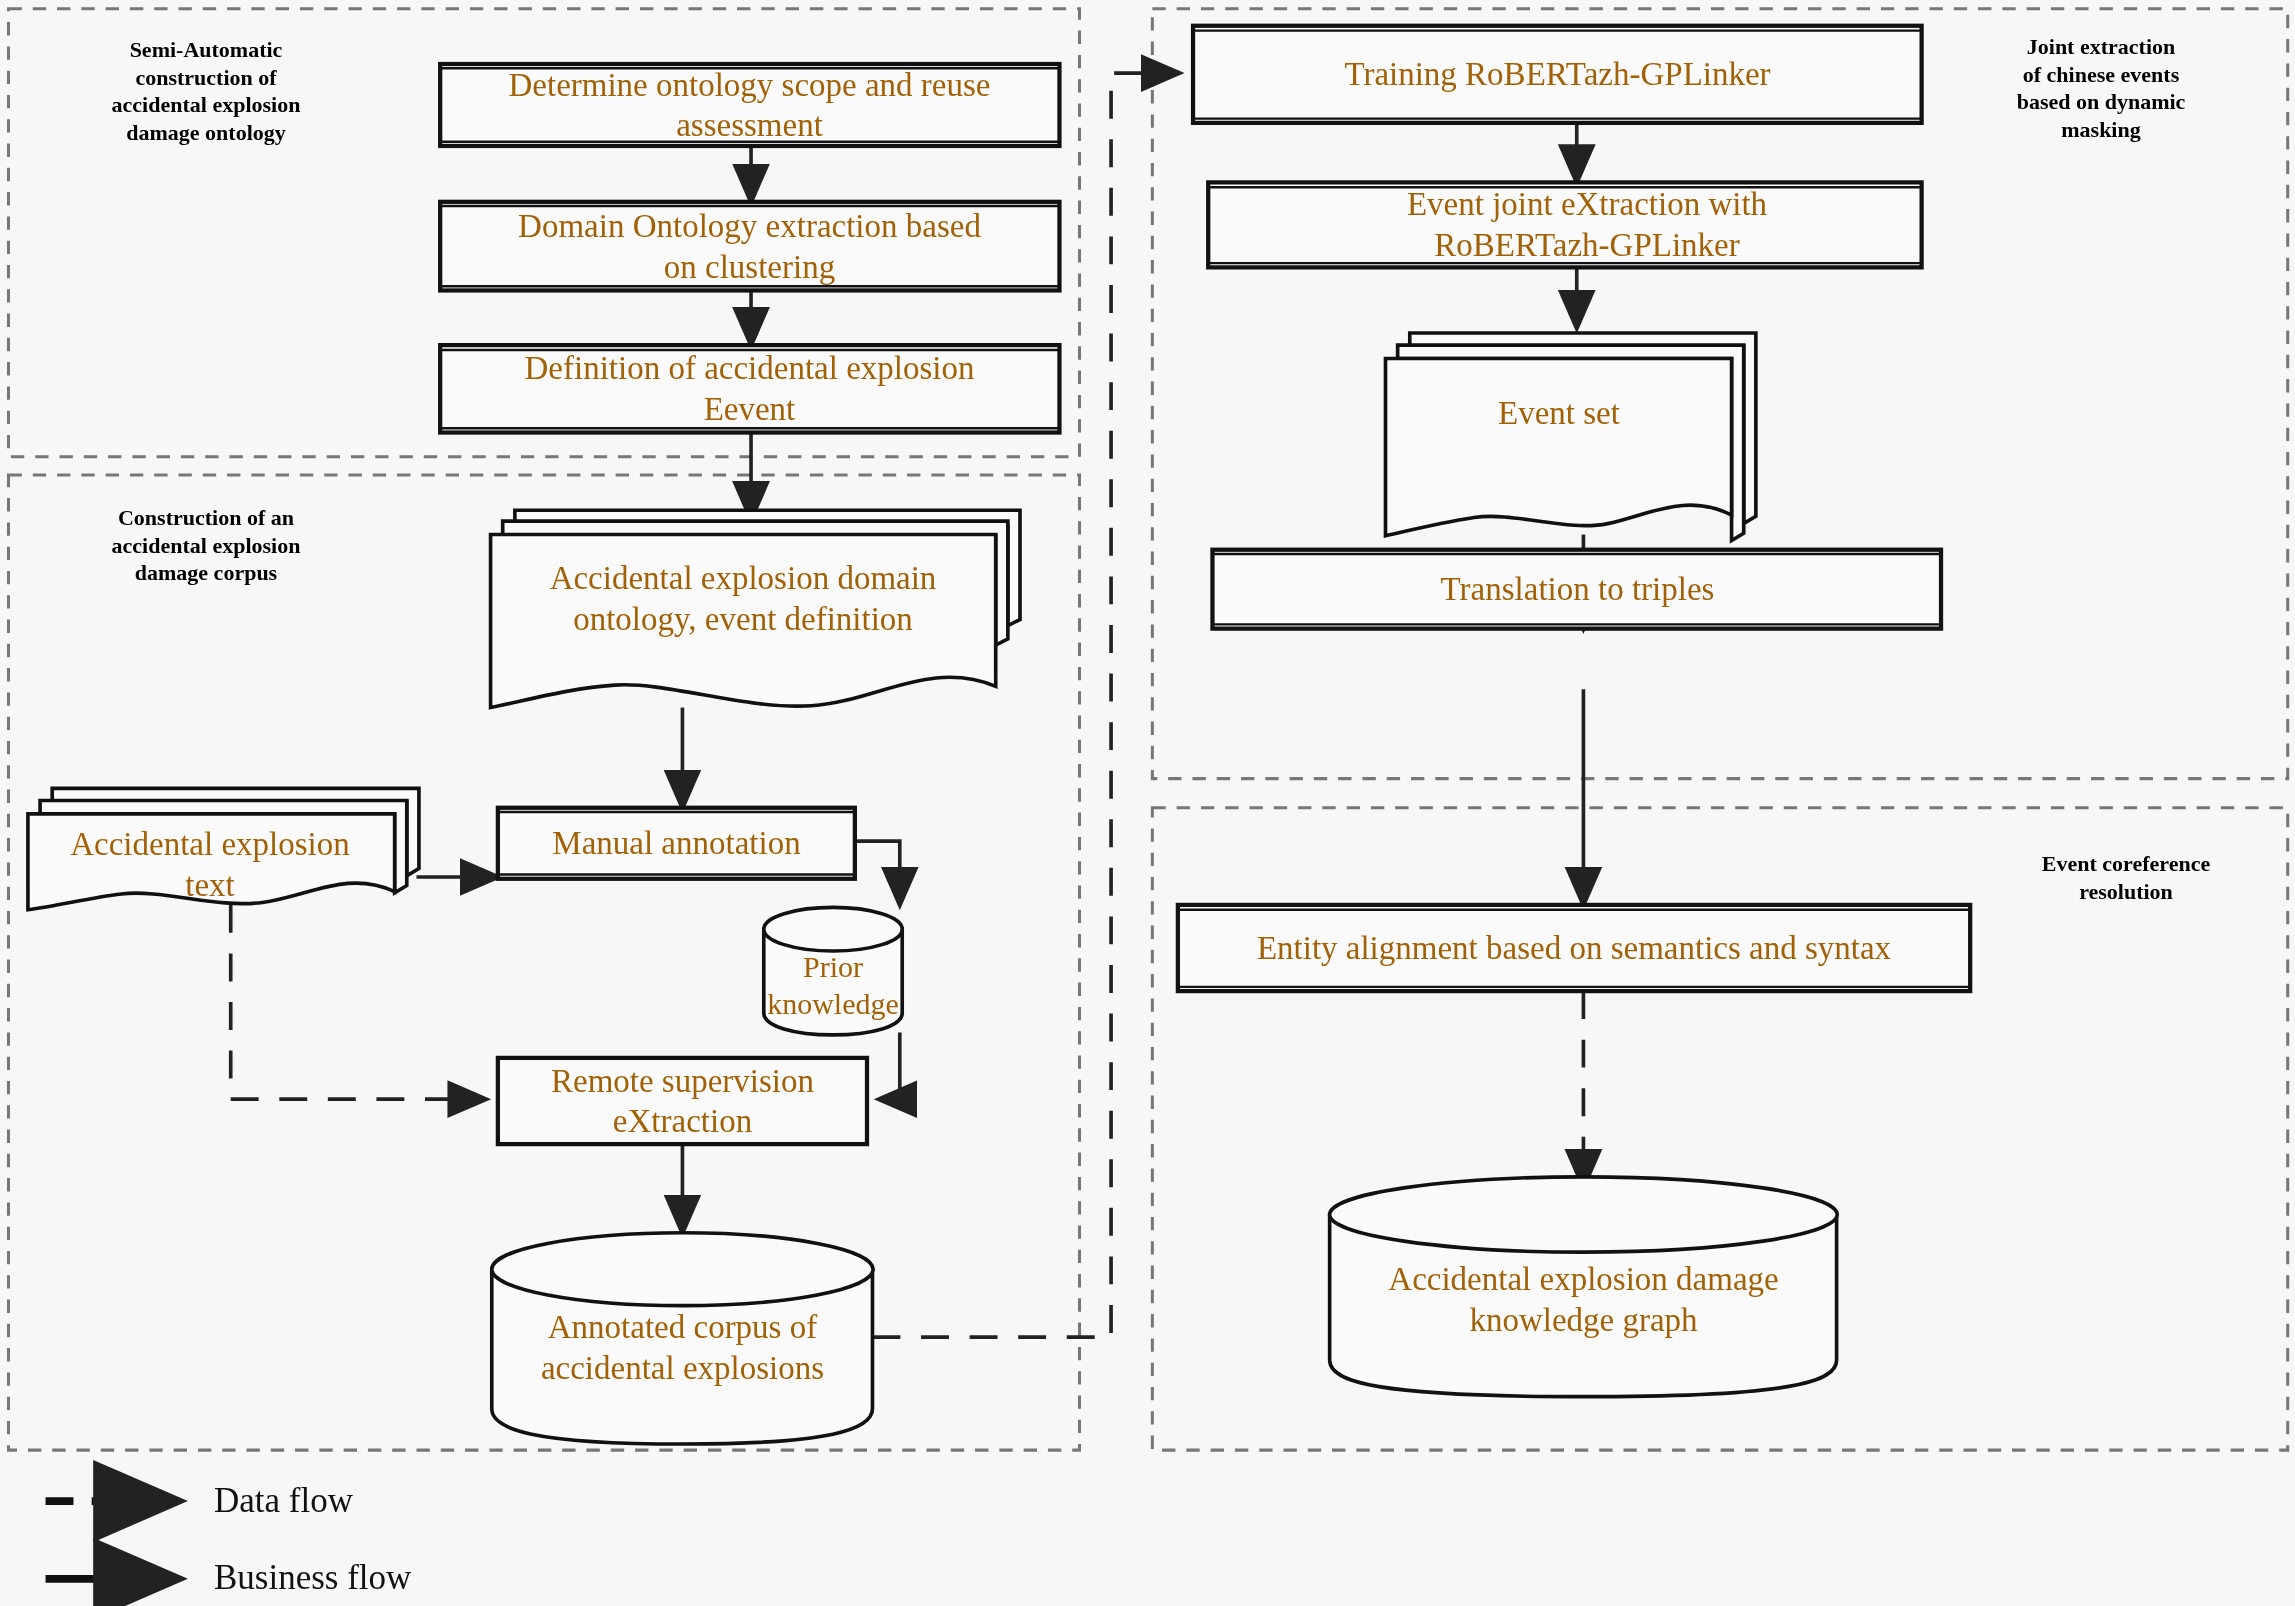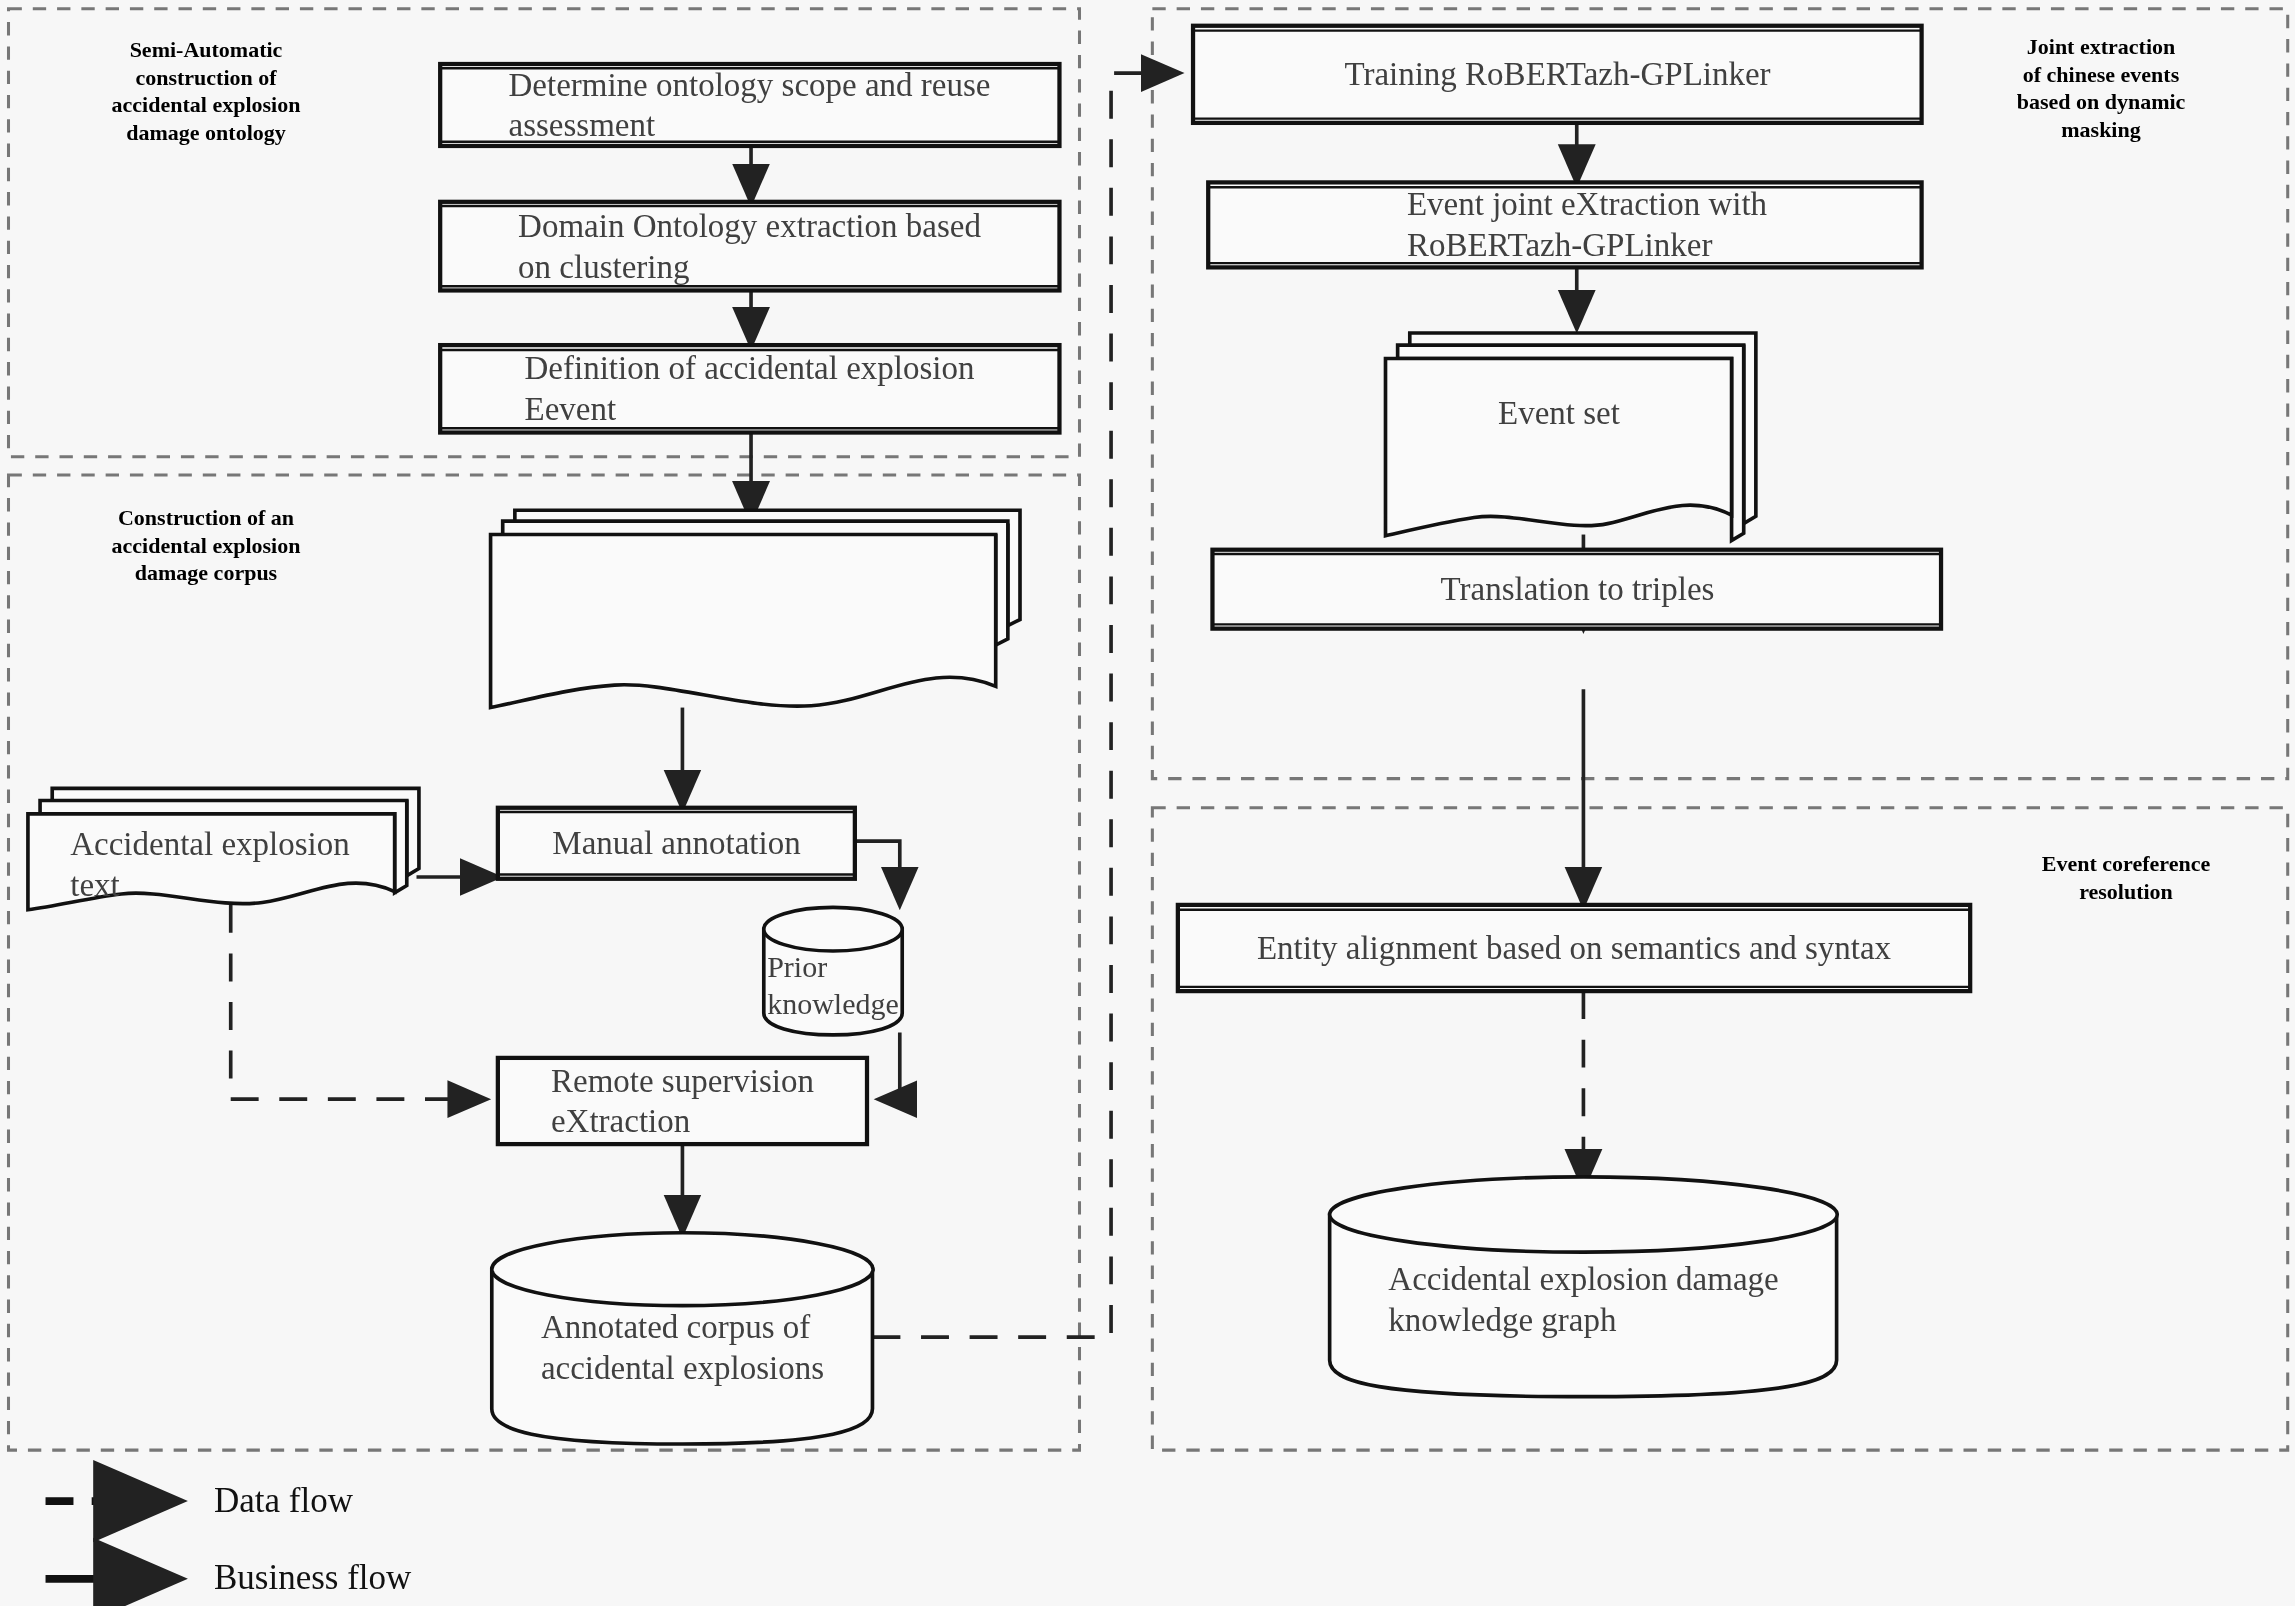--- a/index.html
+++ b/index.html
@@ -18,24 +18,24 @@
     position: absolute;
     left: 0; top: 0;
     width: 2295px;
     height: 1607px;
   }
   .node-label {
     position: absolute;
     display: flex;
     align-items: center;
     justify-content: center;
-    text-align: left;
+    text-align: center;
     font-family: "Liberation Serif", "DejaVu Serif", serif;
     font-size: 33px;
-    color: #404040;
+    color: #a16207;
     line-height: 1.22;
     pointer-events: none;
     white-space: pre-line;
   }
   .panel-title {
     position: absolute;
     font-family: "Liberation Serif", "DejaVu Serif", serif;
     font-size: 22px;
     font-weight: bold;
     color: #000;
@@ -225,20 +225,22 @@
 
   <div class="node-label" style="left:440px; top:64px; width:619px; height:82px;">Determine ontology scope and reuse
 assessment</div>
 
   <div class="node-label" style="left:440px; top:345px; width:619px; height:87px;">Definition of accidental explosion
 Eevent</div>
 
   <div class="node-label" style="left:440px; top:202px; width:619px; height:89px;">Domain Ontology extraction based
 on clustering</div>
 
+  <div class="node-label" style="left:491px; top:550px; width:504px; height:97px;">Accidental explosion domain
+ontology, event definition</div>
 
   <div class="node-label" style="left:28px; top:819px; width:364px; height:91px;">Accidental explosion
 text</div>
 
   <div class="node-label" style="left:498px; top:808px; width:357px; height:71px;">Manual annotation</div>
 
   <div class="node-label" style="left:764px; top:940px; width:138px; height:91px; font-size:30px;">Prior
 knowledge</div>
 
   <div class="node-label" style="left:498px; top:1058px; width:369px; height:86px;">Remote supervision

